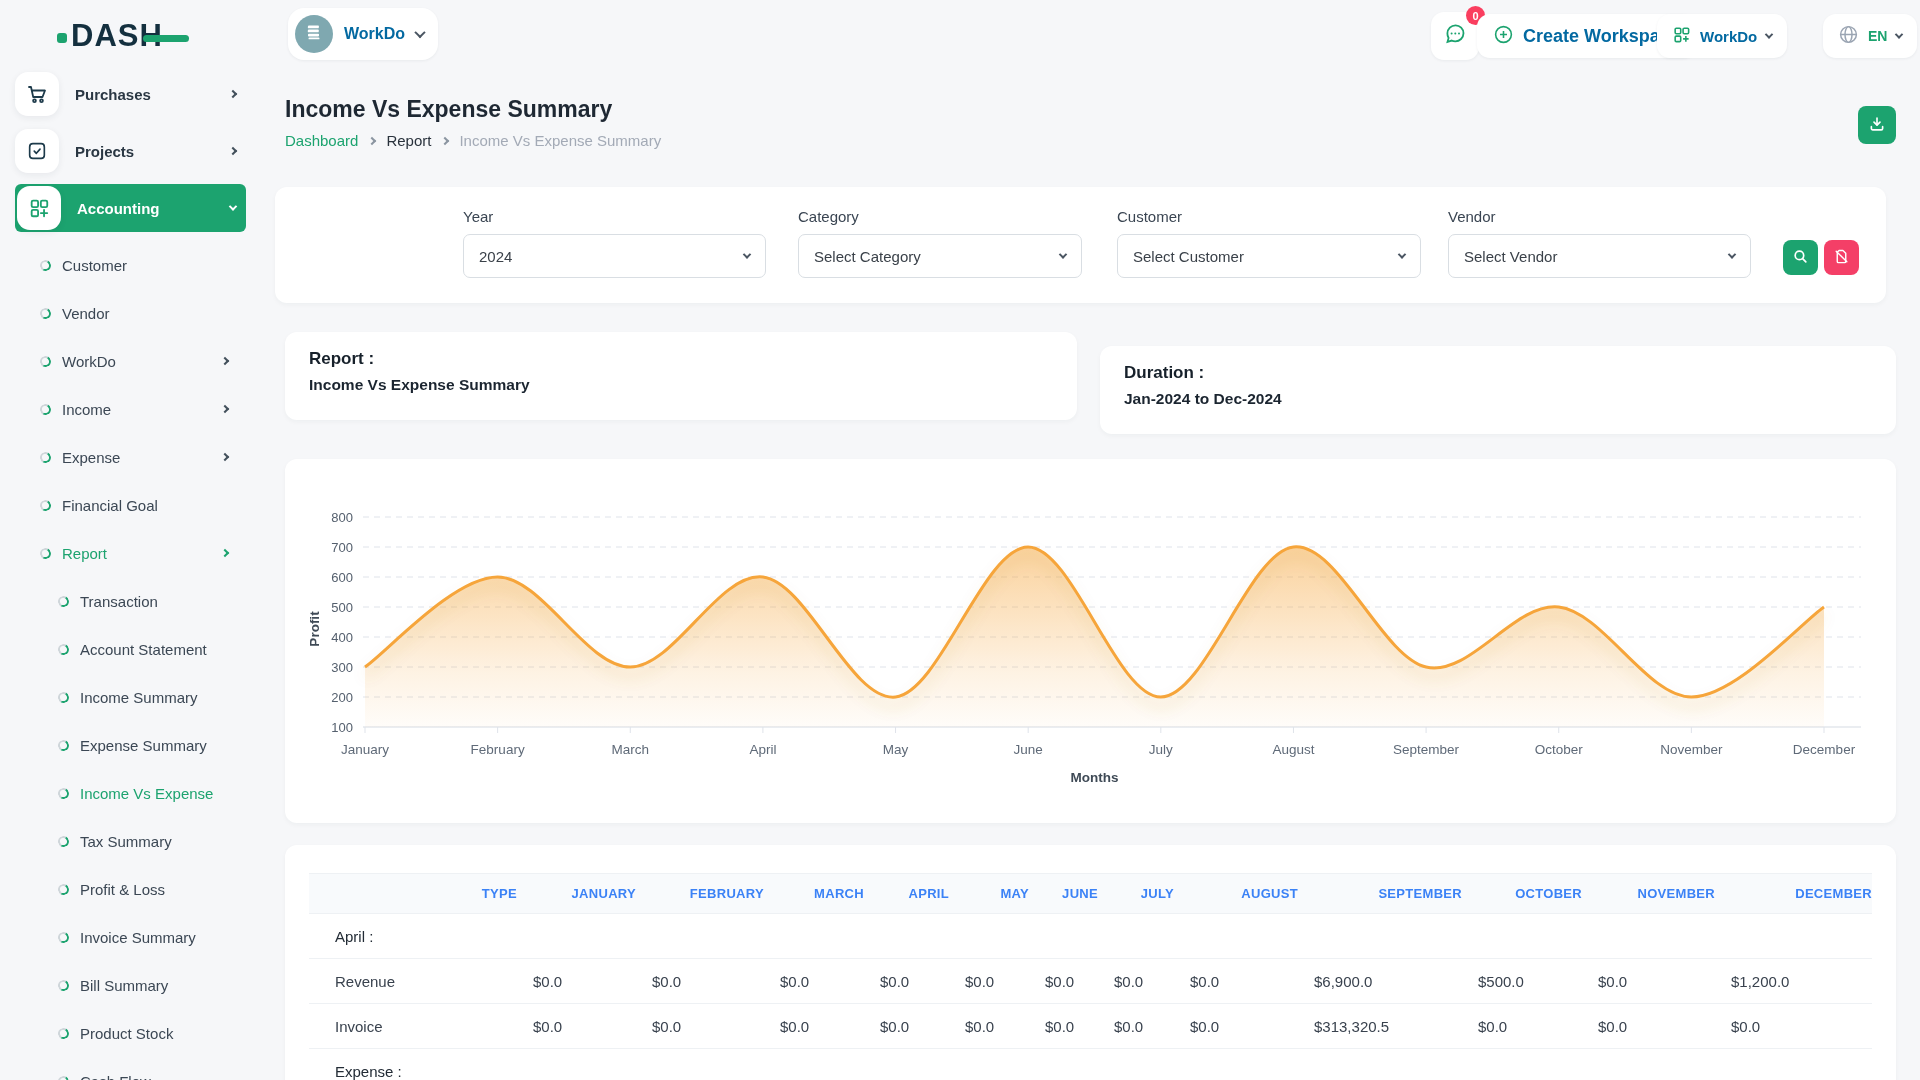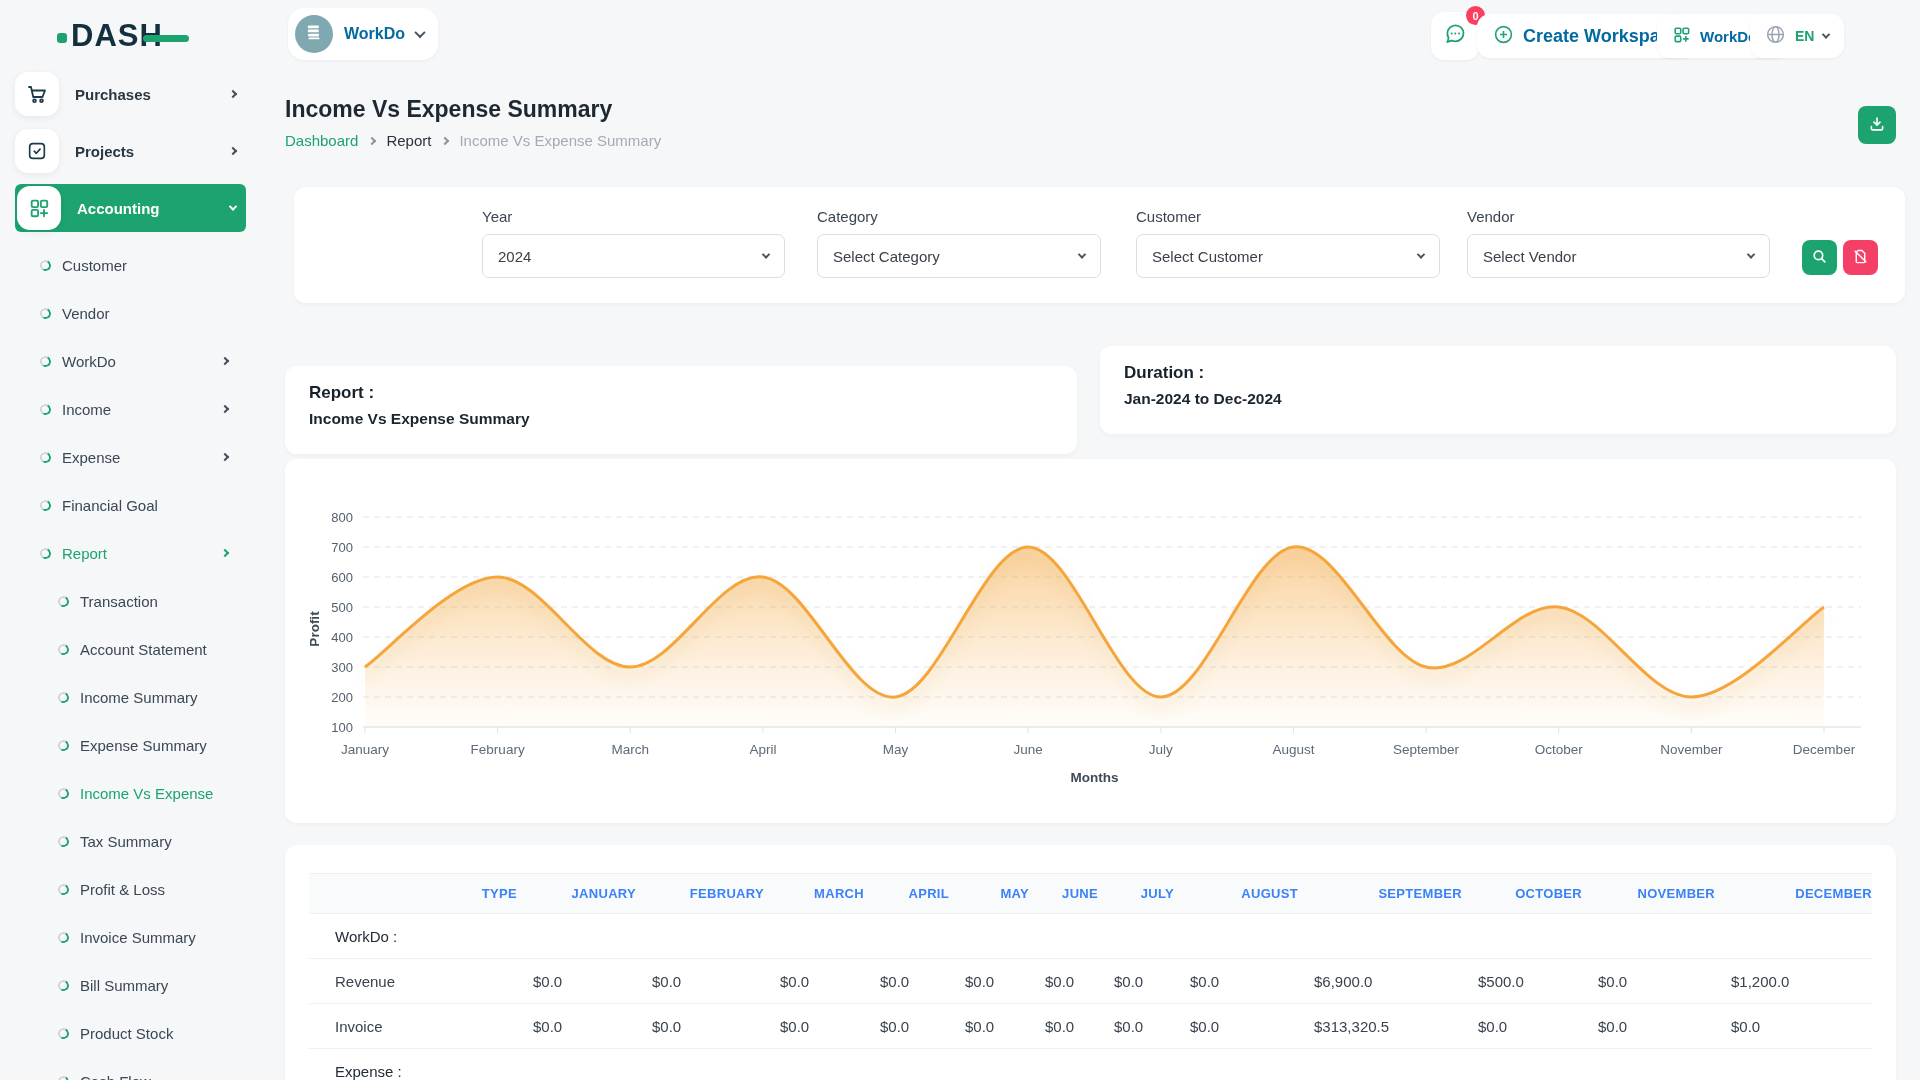--- a/index.html
+++ b/index.html
@@ -19,21 +19,21 @@
   .pill-label { font-size:16px; font-weight:600; color:#0369a1; }
   .chev { display:inline-block; width:8px; height:8px; border-right:2px solid #4a5562; border-bottom:2px solid #4a5562; }
   .chev.down { transform:rotate(45deg) translate(-1px,-1px); }
   .chev.right { transform:rotate(-45deg); }
   .chev.sm { width:6px; height:6px; }
 
   .chat-pill { left:1431px; top:12px; width:48px; height:48px; justify-content:center; cursor:pointer; }
   .badge { position:absolute; top:-6px; right:-6px; min-width:19px; height:19px; border-radius:10px; background:#fa3e5f; color:#fff; font-size:11px; font-weight:700; display:flex; align-items:center; justify-content:center; padding:0 5px; }
   .create-pill { left:1477px; top:14px; height:44px; padding:0 16px; gap:9px; cursor:pointer; }
   .workdo-pill { left:1657px; top:14px; height:44px; padding:0 15px; gap:9px; cursor:pointer; }
-  .lang-pill { left:1750px; top:14px; height:44px; padding:0 15px; gap:9px; cursor:pointer; }
+  .lang-pill { left:1823px; top:14px; height:44px; padding:0 15px; gap:9px; cursor:pointer; }
   .lang-label { font-size:14px; font-weight:700; color:#1CA36F; }
 
   
   .sidebar { position:absolute; left:0; top:70px; width:258px; }
   .nav-row { display:flex; align-items:center; cursor:pointer;justify-content:space-between; }
   .lv0 { height:48px; margin:0 12px 9px 15px; padding-right:10px; }
   .icon-tile { width:44px; height:44px; min-width:44px; border-radius:13px; background:#fff; box-shadow:0 2px 7px rgba(25,39,52,.07); display:flex; align-items:center; justify-content:center; }
   .lv0 .nav-label { margin-left:16px; font-size:15px; font-weight:600; color:#2a3743; flex:1; }
   .lv0.active { background:#1CA36F; border-radius:6px; padding:2px 10px 2px 2px; margin-left:15px; }
   .lv0.active .nav-label { color:#fff; }
@@ -52,27 +52,27 @@
   .breadcrumb { position:absolute; left:285px; top:132px; display:flex; align-items:center; gap:11px; font-size:15px; }
   .bc-link { color:#1CA36F; cursor:pointer; }
   .bc-mid { color:#29323c; cursor:pointer; }
   .bc-cur { color:#a3aab6; }
   .bc-sep { width:6px; height:6px; border-right:2px solid #8b95a1; border-bottom:2px solid #8b95a1; transform:rotate(-45deg); margin-top:1px; }
 
   .icon-btn { position:absolute; border:none; border-radius:8px; display:flex; align-items:center; justify-content:center; cursor:pointer; }
   .download-btn { left:1858px; top:106px; width:38px; height:38px; background:#1CA36F; }
 
   .card { position:absolute; background:#fff; border-radius:12px; box-shadow:0 2px 5px rgba(25,39,52,.04); }
-  .filter-card { left:294px; top:187px; width:1611px; height:116px; }
+  .filter-card { left:275px; top:187px; width:1611px; height:116px; }
   .f-label { position:absolute; top:21px; font-size:15px; color:#3a4552; }
   .f-select { position:absolute; top:47px; height:44px; background:#fff; border:1px solid #d9dee3; border-radius:7px; display:flex; align-items:center; justify-content:space-between; padding:0 15px; font-size:15px; color:#3a4149; cursor:pointer; }
   .search-btn { left:1508px; top:53px; width:35px; height:35px; background:#1CA36F; }
   .reset-btn { left:1549px; top:53px; width:35px; height:35px; background:#F43F67; }
 
-  .info-card1 { left:285px; top:366px; width:792px; height:88px; padding:17px 24px; }
+  .info-card1 { left:285px; top:332px; width:792px; height:88px; padding:17px 24px; }
   .info-card2 { left:1100px; top:346px; width:796px; height:88px; padding:17px 24px; }
   .info-label { font-size:17px; font-weight:700; color:#17212b; }
   .info-value { font-size:15.5px; font-weight:700; color:#1b2530; margin-top:7px; }
 
   .chart-card { left:285px; top:459px; width:1611px; height:364px; }
 
   .table-card { left:285px; top:845px; width:1611px; height:260px; overflow:hidden; padding-top:28px; }
   table { border-collapse:collapse; table-layout:fixed; width:1563px; margin:0 24px; }
   th { background:#f8fafc; border-top:1px solid #eef1f4; border-bottom:1px solid #eef1f4; height:40px; text-align:right; font-size:13px; font-weight:700; color:#3b82f6; letter-spacing:.3px; padding-left:16px; }
   td { height:45px; border-bottom:1px solid #eef1f4; font-size:15px; color:#39424e; padding-left:16px; }
@@ -424,21 +424,21 @@
             <th>JULY</th>
             <th>AUGUST</th>
             <th>SEPTEMBER</th>
             <th>OCTOBER</th>
             <th>NOVEMBER</th>
             <th>DECEMBER</th>
           </tr>
         </thead>
       <tbody id="tbody">
           <tr>
-            <td class="section-td">WorkDo :</td>
+            <td class="section-td">April :</td>
             <td></td>
             <td></td>
             <td></td>
             <td></td>
             <td></td>
             <td></td>
             <td></td>
             <td></td>
             <td></td>
             <td></td>

